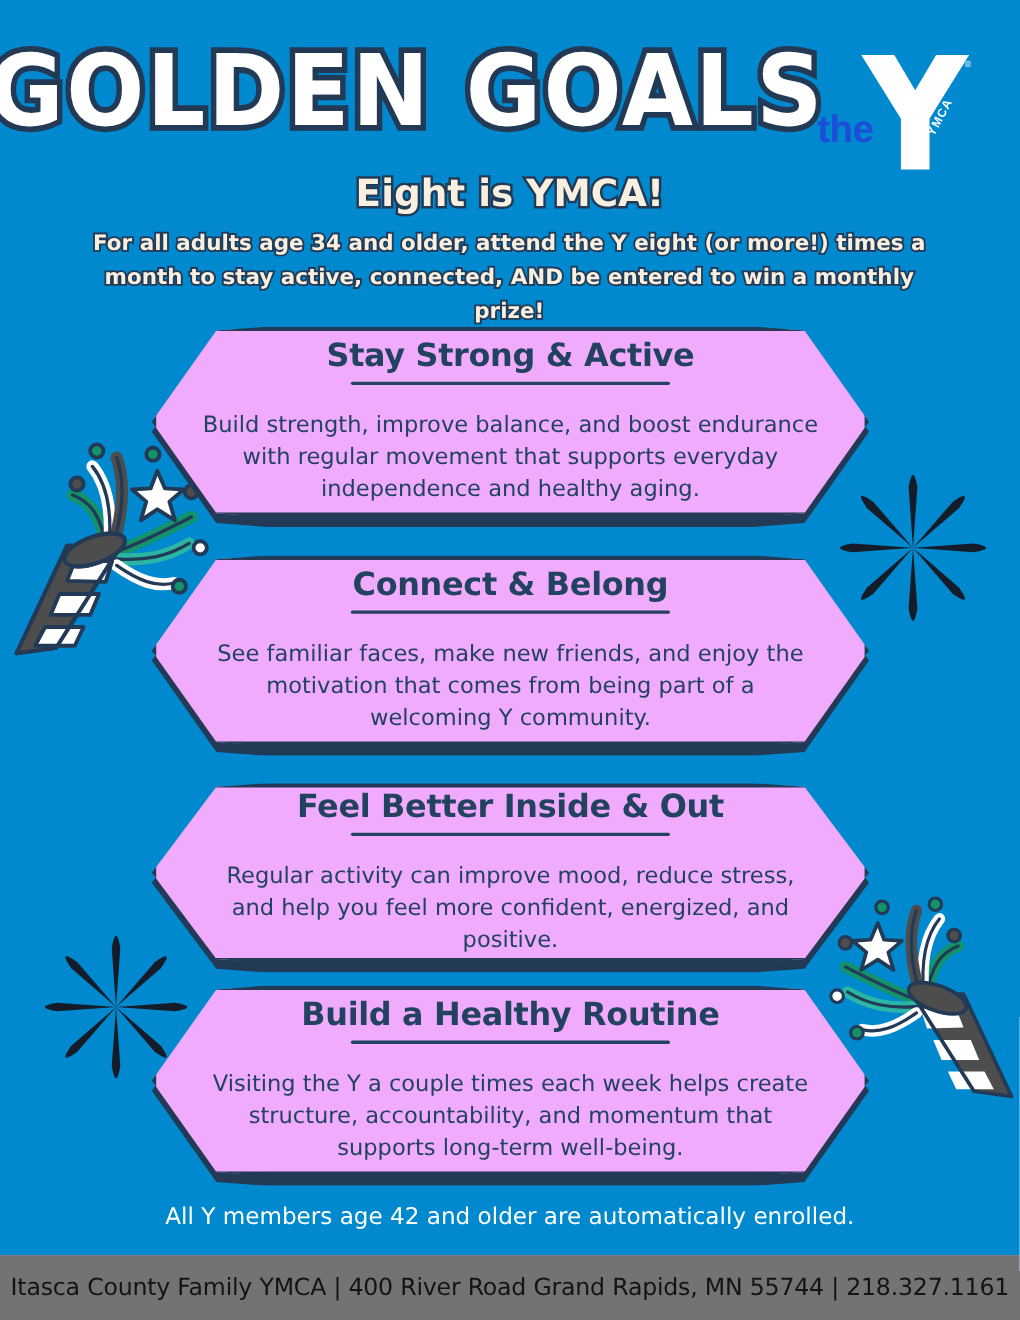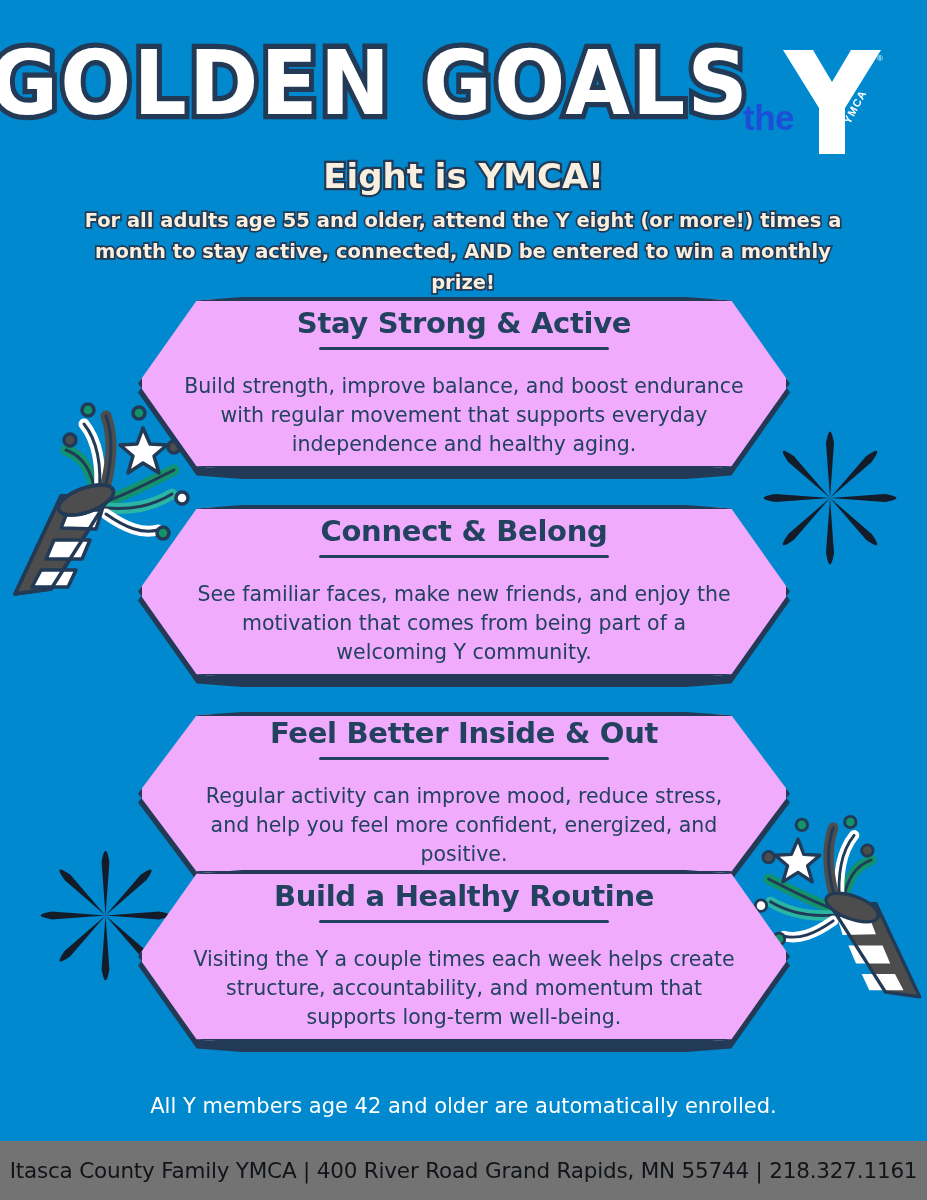--- a/index.html
+++ b/index.html
@@ -300,21 +300,21 @@
         <path d="M46 14 L 76 14 L 95 46 L 114 14 L 144 14 L 108 72 L 108 118 L 82 118 L 82 72 Z" fill="#ffffff" stroke="none"></path>
       </svg>
       <div class="ymca-the">the</div>
       <div class="ymca-sub">YMCA</div>
       <div class="ymca-reg">®</div>
     </div>
   </div>
 
   <div class="subtitle">Eight is YMCA!</div>
   <div class="intro">
-    <span>For all adults age 55 and older, attend the Y eight (or more!) times a</span>
+    <span>For all adults age 34 and older, attend the Y eight (or more!) times a</span>
     <span>month to stay active, connected, AND be entered to win a monthly prize!</span>
   </div>
 
   <div class="cards">
 
     <div class="card" id="card-0" style="top:297px;height:173px;">
       <div class="card-shadow"></div>
       <div class="card-body">
         <div class="card-title">Stay Strong &amp; Active</div>
         <div class="card-rule"></div>
@@ -333,21 +333,21 @@
 
     <div class="card" id="card-2" style="top:712px;height:163px;">
       <div class="card-shadow"></div>
       <div class="card-body">
         <div class="card-title">Feel Better Inside &amp; Out</div>
         <div class="card-rule"></div>
         <div class="card-text">Regular activity can improve mood, reduce stress, and help you feel more confident, energized, and positive.</div>
       </div>
     </div>
 
-    <div class="card" id="card-3" style="top:870px;height:173px;">
+    <div class="card" id="card-3" style="top:896px;height:173px;">
       <div class="card-shadow"></div>
       <div class="card-body">
         <div class="card-title">Build a Healthy Routine</div>
         <div class="card-rule"></div>
         <div class="card-text">Visiting the Y a couple times each week helps create structure, accountability, and momentum that supports long-term well-being.</div>
       </div>
     </div>
 
   </div>
 

